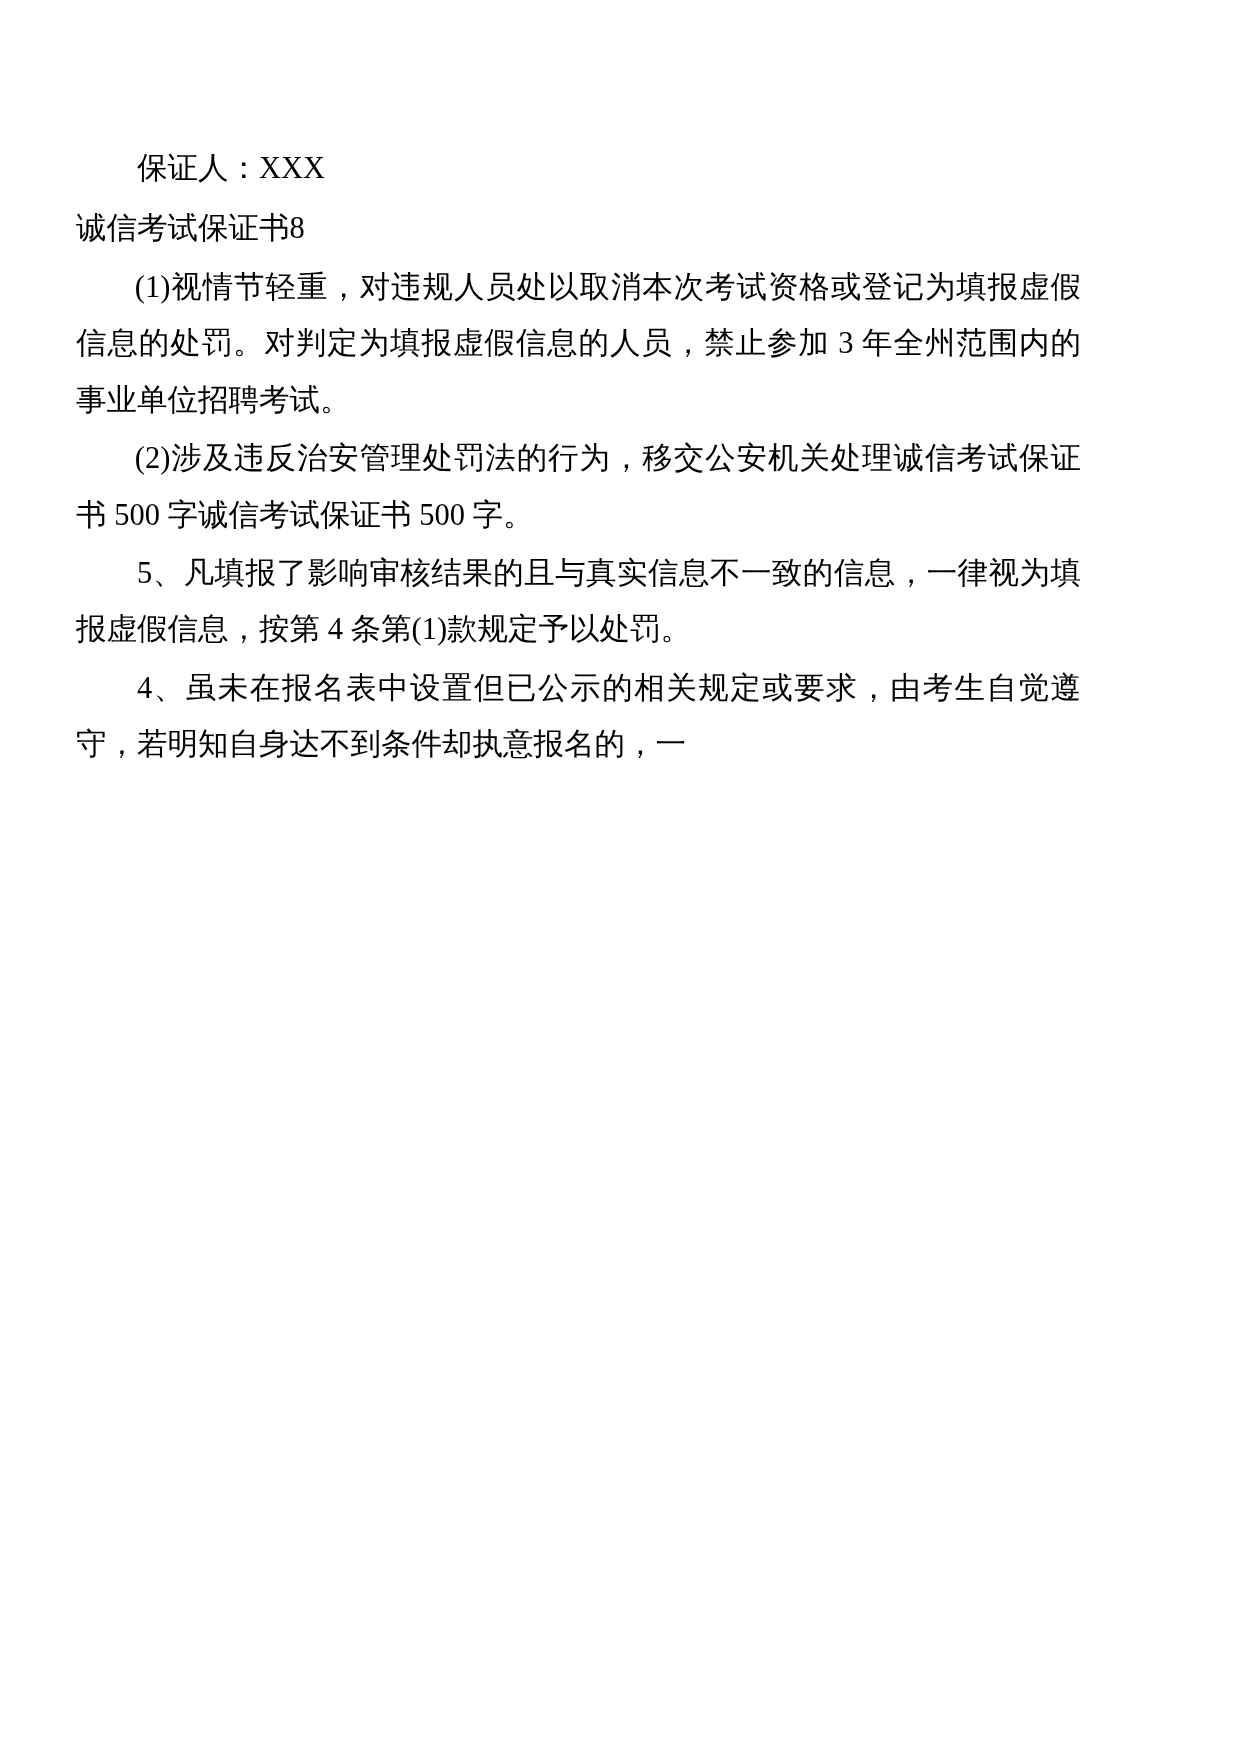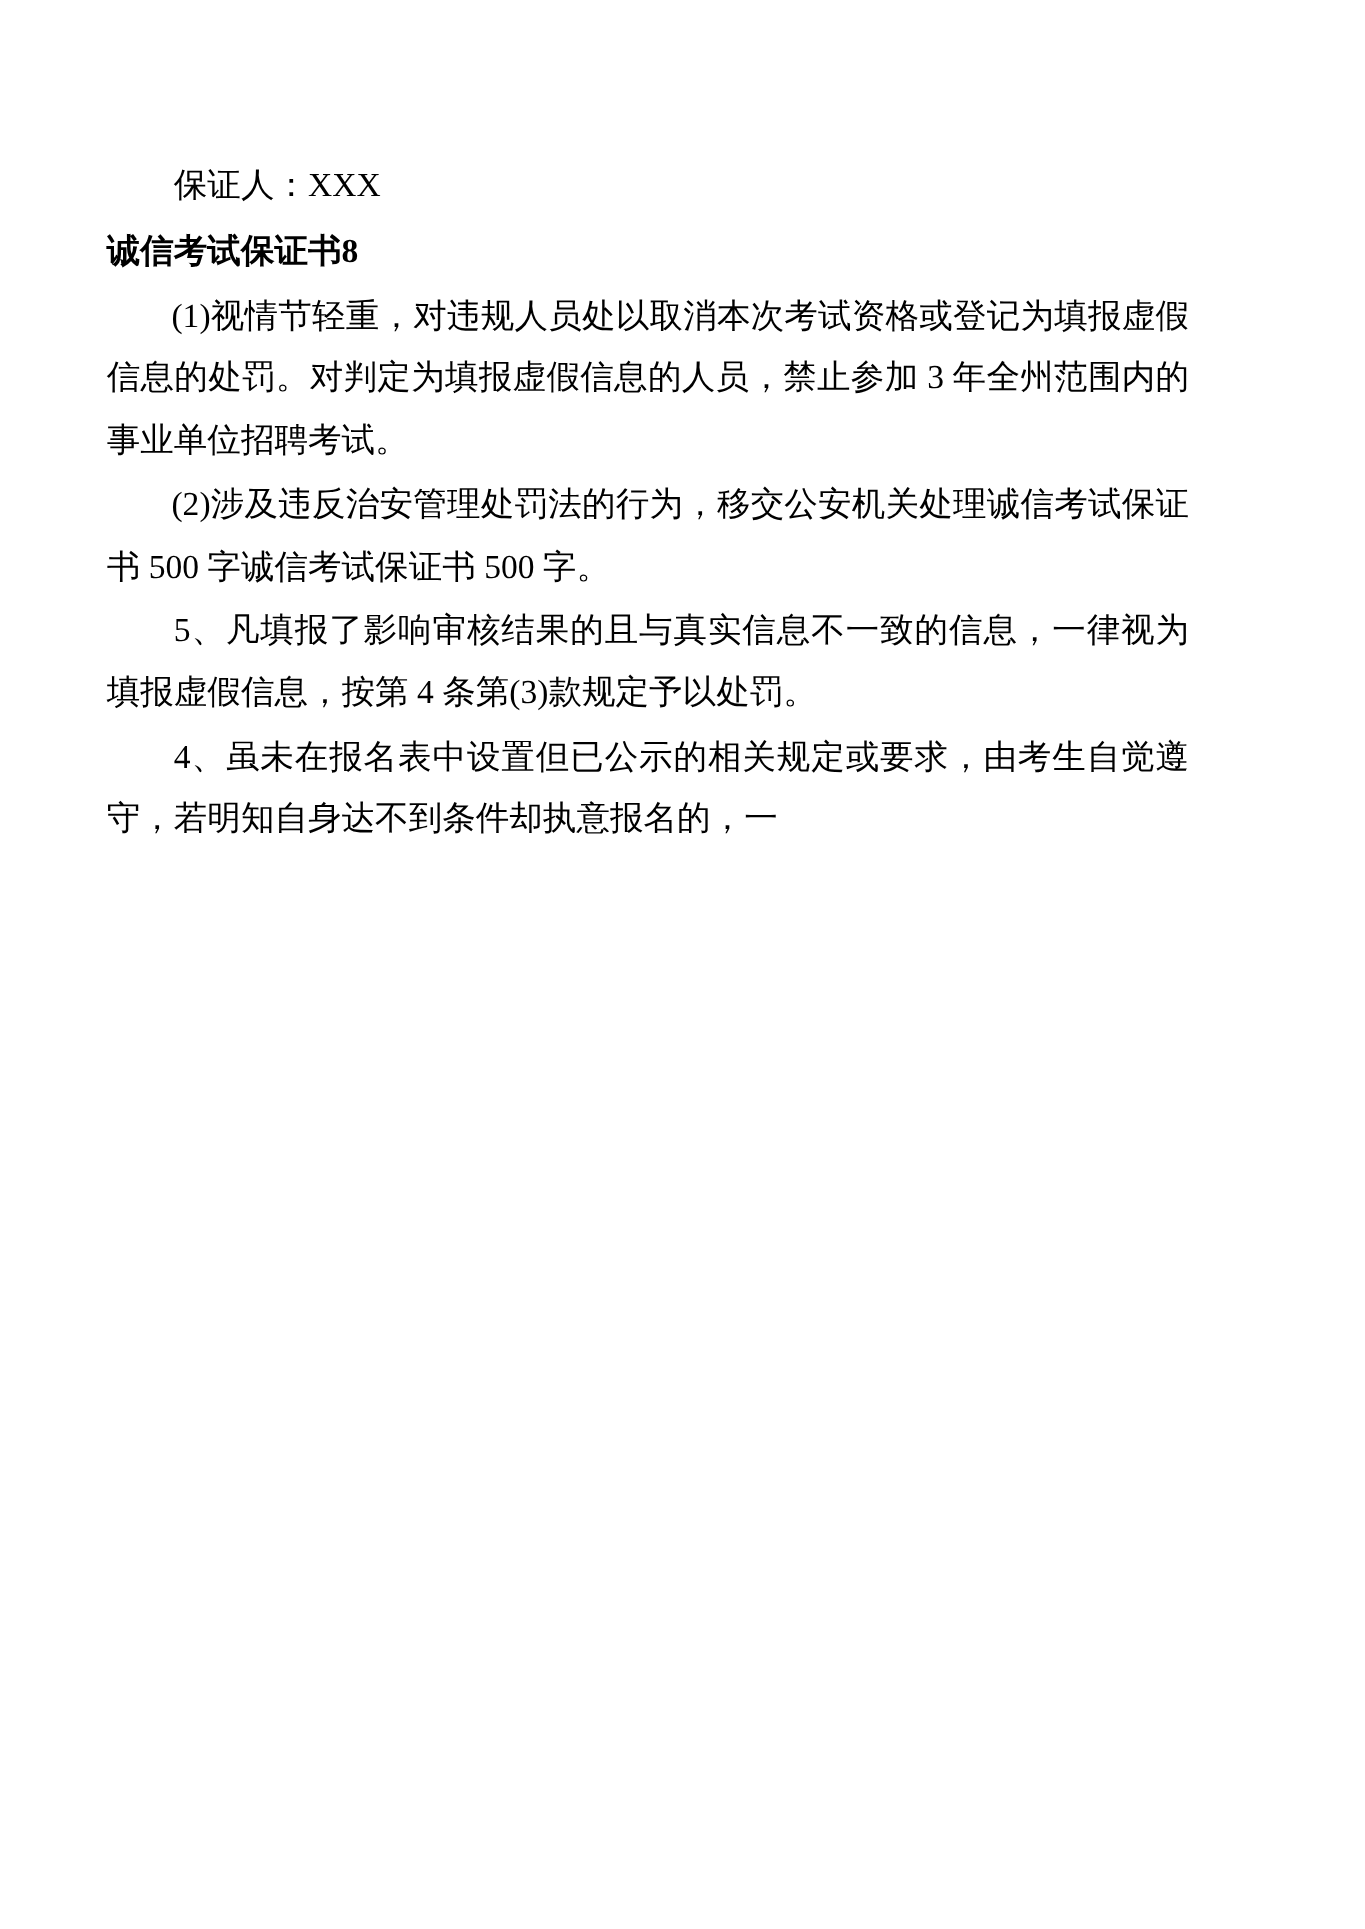--- a/index.html
+++ b/index.html
@@ -12,42 +12,41 @@
     height: 1754px;
     font-family: "Liberation Serif", "DejaVu Serif", serif;
     color: #000000;
     -webkit-font-smoothing: antialiased;
   }
   .page {
     position: relative;
     width: 1241px;
     height: 1722px;
     box-sizing: border-box;
-    padding: 140px 160px 120px 97px;
+    padding: 140px 160px 120px 76px;
   }
   .doc-body {
     font-size: 30.5px;
     line-height: 1.85;
     text-align: justify;
     text-justify: inter-ideograph;
   }
   p {
     margin: 0 0 2px 0;
   }
   .indent {
     text-indent: 2em;
   }
   .indent-one {
     text-indent: 1.93em;
   }
   .heading {
     text-indent: 0;
     margin-top: 4px;
     margin-bottom: 2px;
-    font-weight: bold;
   }
   .sig {
     text-indent: 2em;
   }
   .date {
     text-indent: 2em;
   }
 </style>
 </head>
 <body>
@@ -61,18 +60,18 @@
     <p class="heading">诚信考试保证书8</p>
 
 
 
 
 
     <p class="indent-one">(1)视情节轻重，对违规人员处以取消本次考试资格或登记为填报虚假信息的处罚。对判定为填报虚假信息的人员，禁止参加 3 年全州范围内的事业单位招聘考试。</p>
 
     <p class="indent-one">(2)涉及违反治安管理处罚法的行为，移交公安机关处理诚信考试保证书 500 字诚信考试保证书 500 字。</p>
 
-    <p class="indent">5、凡填报了影响审核结果的且与真实信息不一致的信息，一律视为填报虚假信息，按第 4 条第(3)款规定予以处罚。</p>
+    <p class="indent">5、凡填报了影响审核结果的且与真实信息不一致的信息，一律视为填报虚假信息，按第 4 条第(1)款规定予以处罚。</p>
 
     <p class="indent">4、虽未在报名表中设置但已公示的相关规定或要求，由考生自觉遵守，若明知自身达不到条件却执意报名的，一</p>
 
   </div>
 </div>
 
 </body></html>

